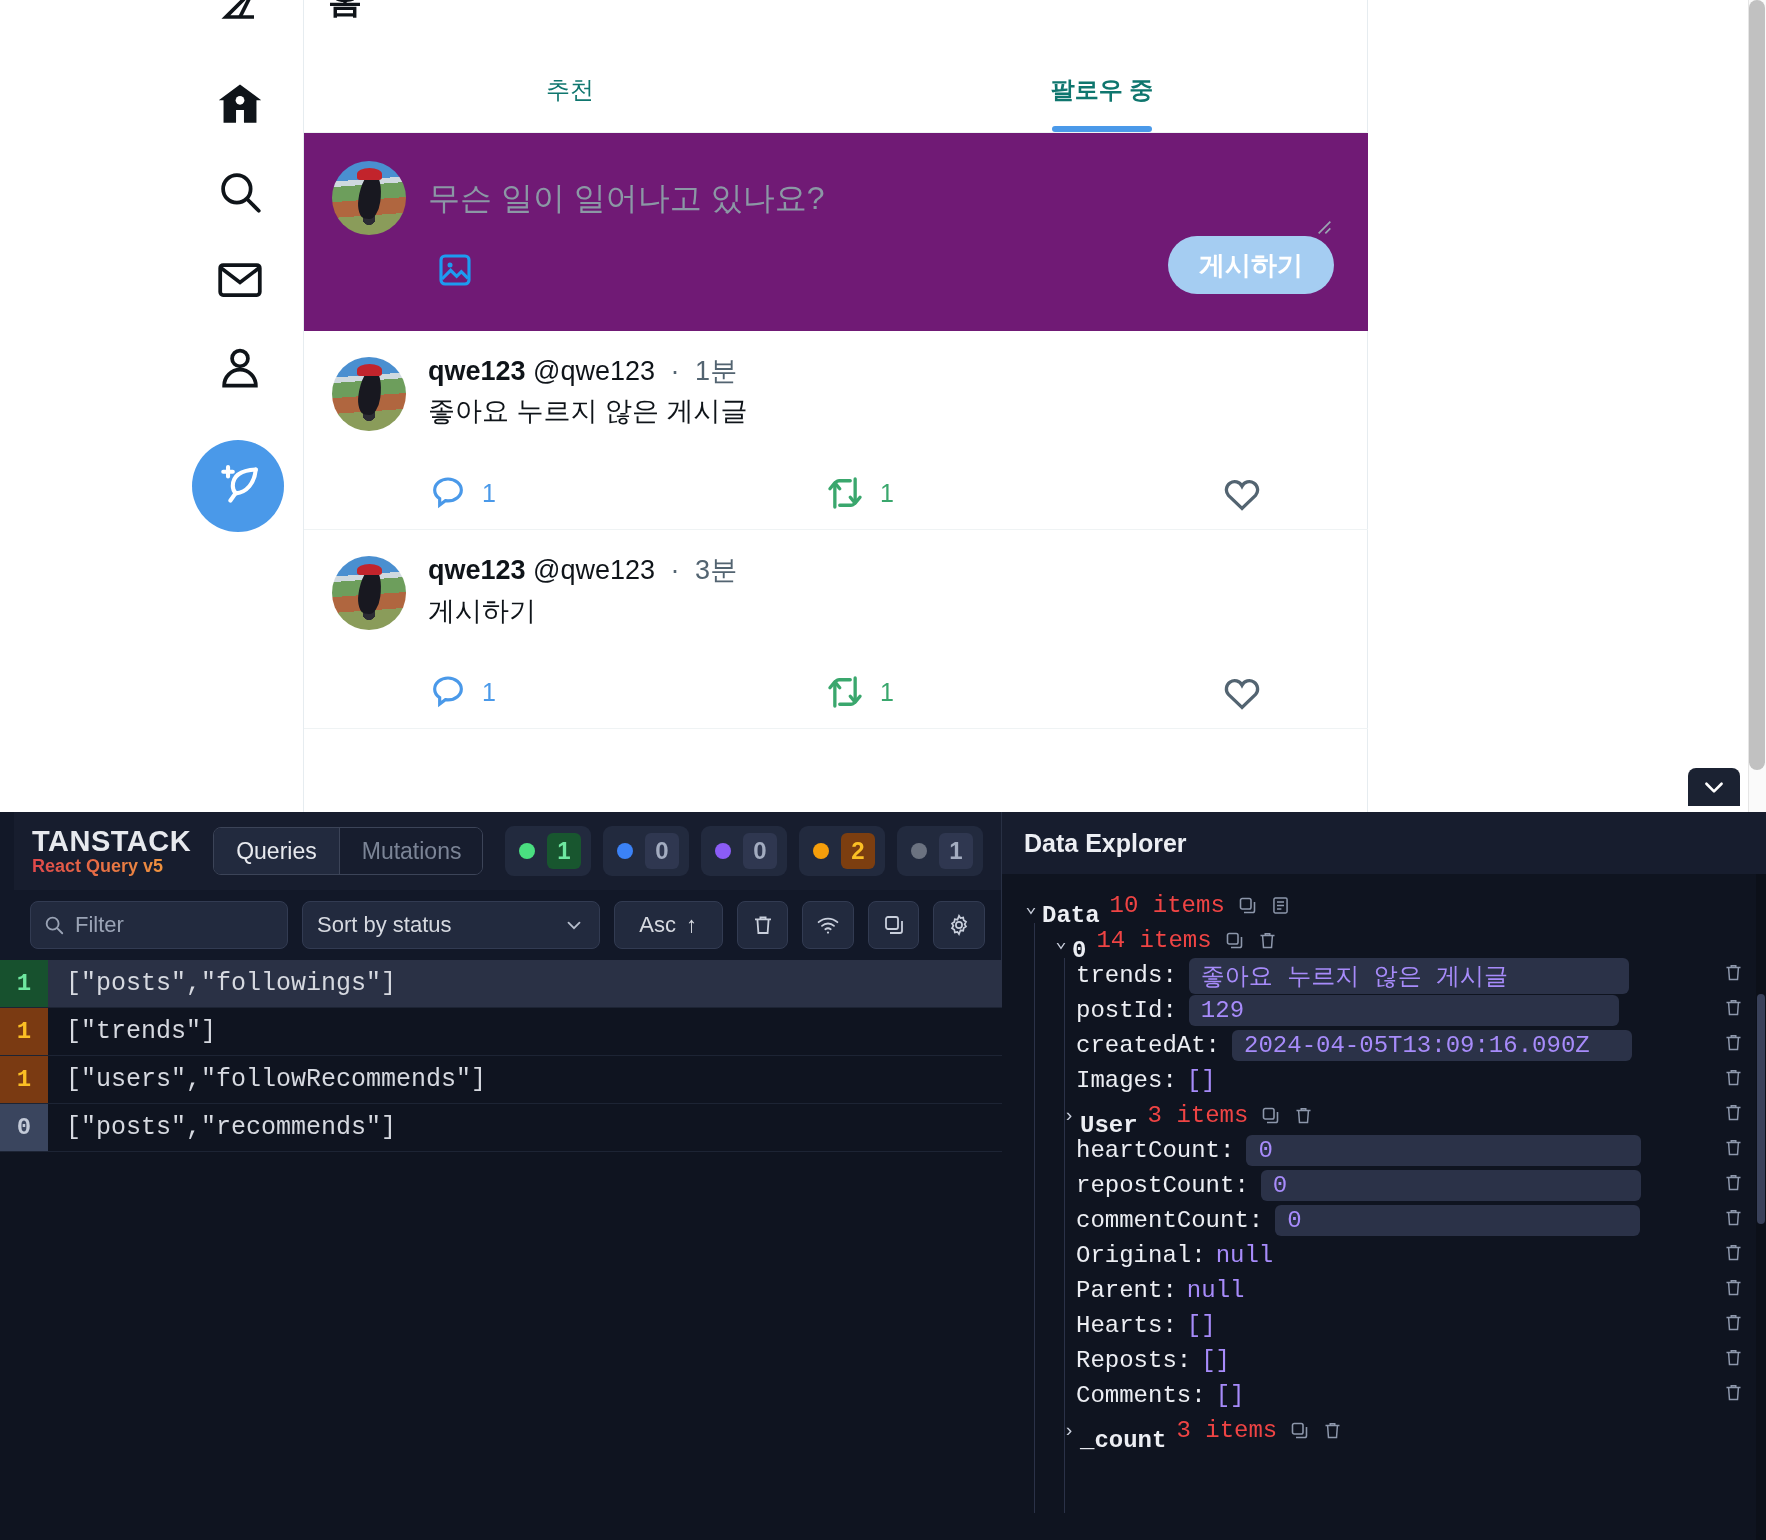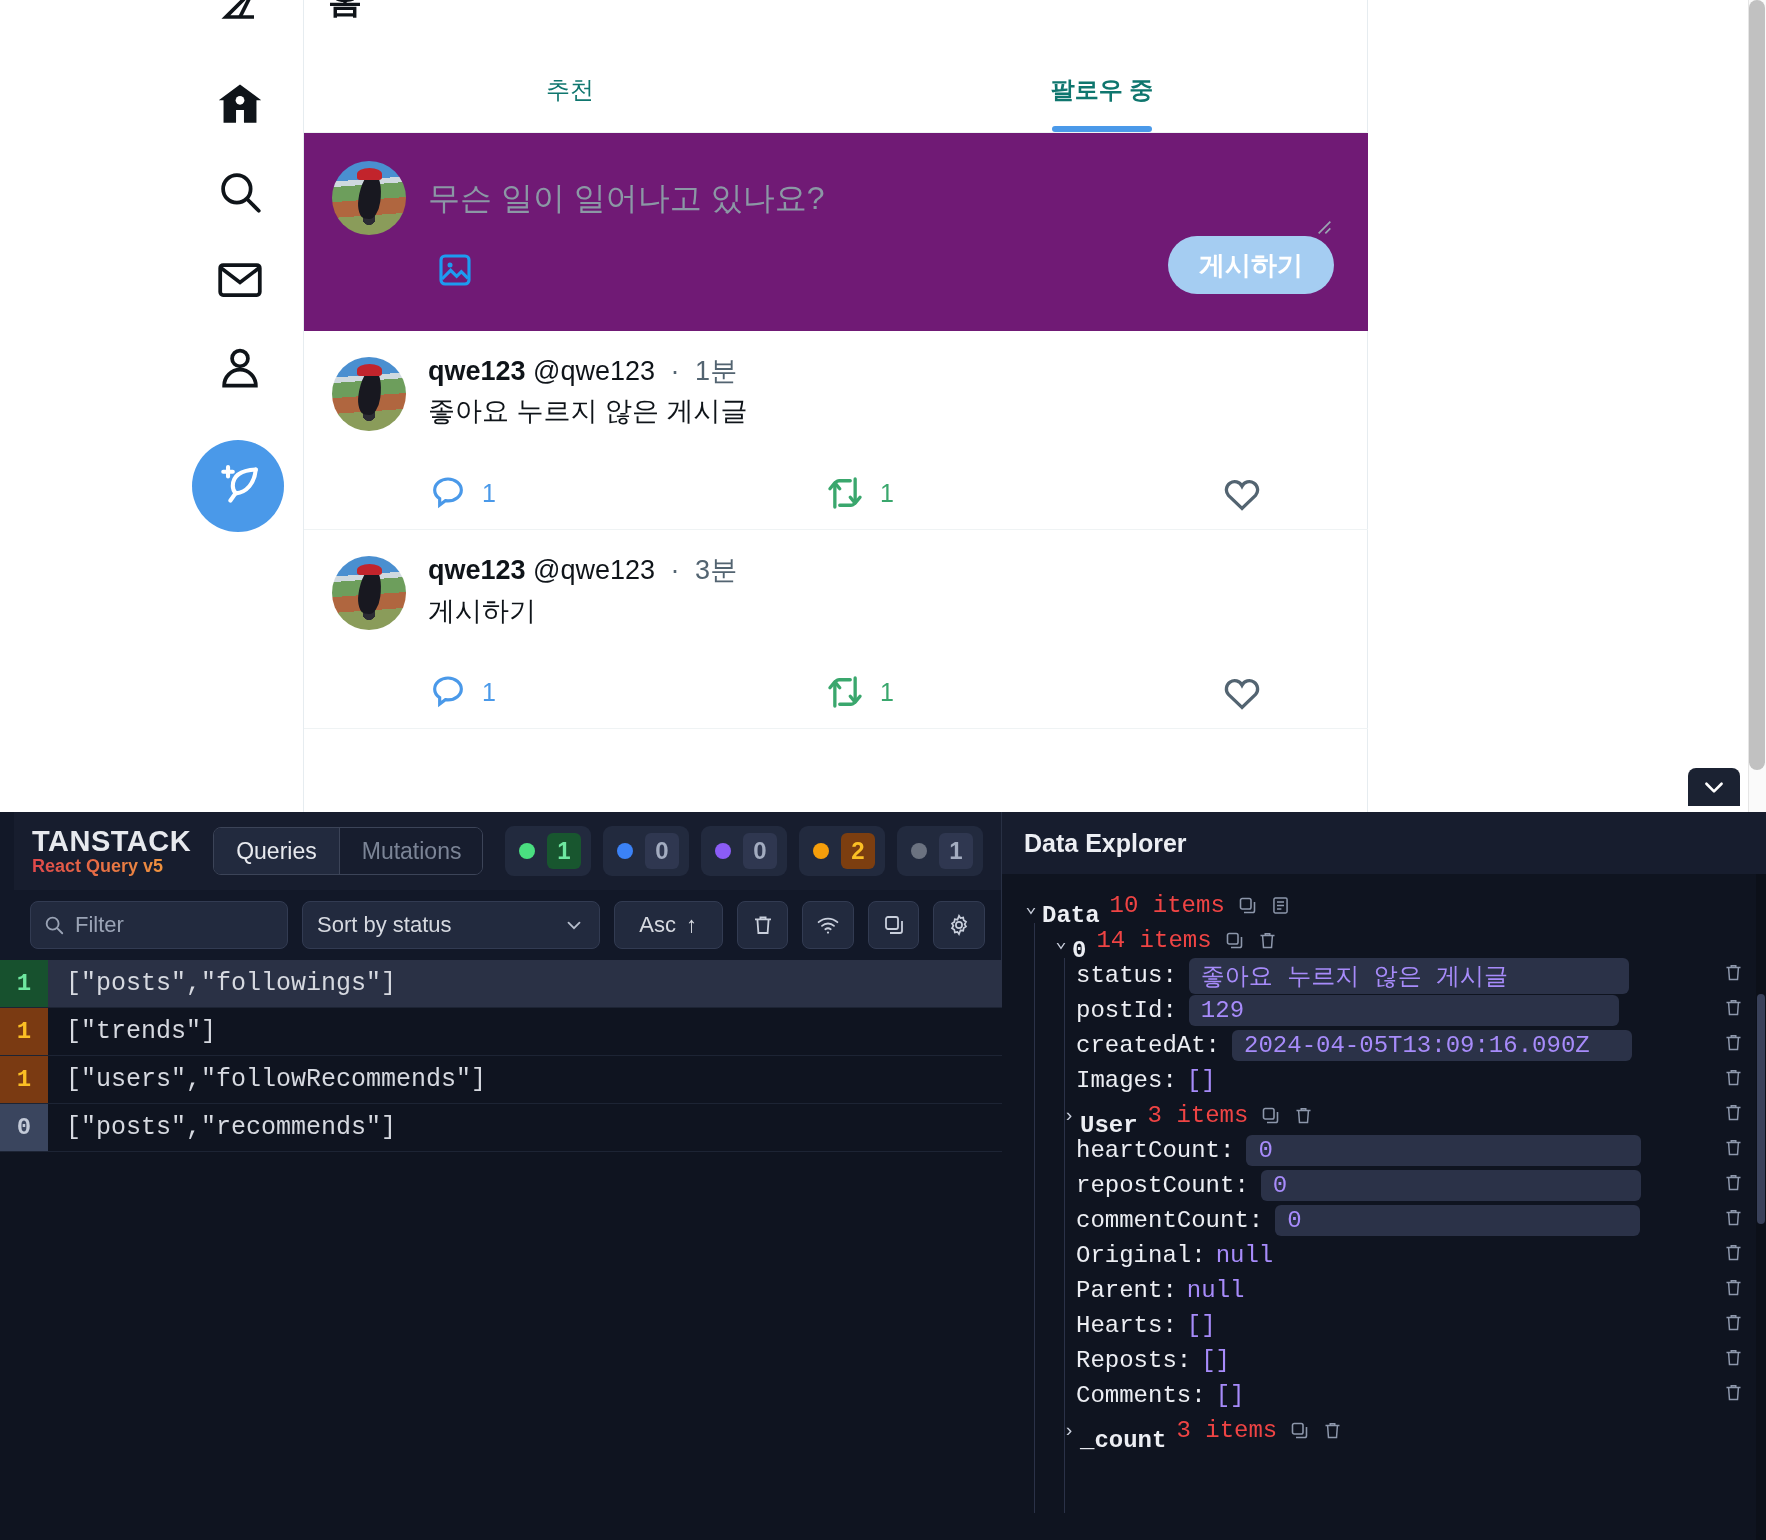--- a/index.html
+++ b/index.html
@@ -563,21 +563,21 @@
               <svg width="21" height="21" viewBox="0 0 24 24" fill="none" stroke="#8d97ab" stroke-width="1.7">
                 <path d="M4 6.4h16M9.4 6.4V4.4h5.2v2M6.4 6.4 7.4 20h9.2l1-13.6"></path>
                 </svg>
             </span>
           </div>
 
           <div class="de-rowwrap">
             <div class="tree-line" style="left:44px; top:0; height:555px;"></div>
 
             <div class="de-row de-indent-3">
-              <span class="de-key">status:</span>
+              <span class="de-key">trends:</span>
               <span class="de-pill" style="width:440px">좋아요 누르지 않은 게시글</span>
               <span class="de-trash-right">
                 <svg width="21" height="21" viewBox="0 0 24 24" fill="none" stroke="#8d97ab" stroke-width="1.7">
                   <path d="M4 6.4h16M9.4 6.4V4.4h5.2v2M6.4 6.4 7.4 20h9.2l1-13.6"></path>
                   </svg>
               </span>
             </div>
 
             <div class="de-row de-indent-3">
               <span class="de-key">postId:</span>

